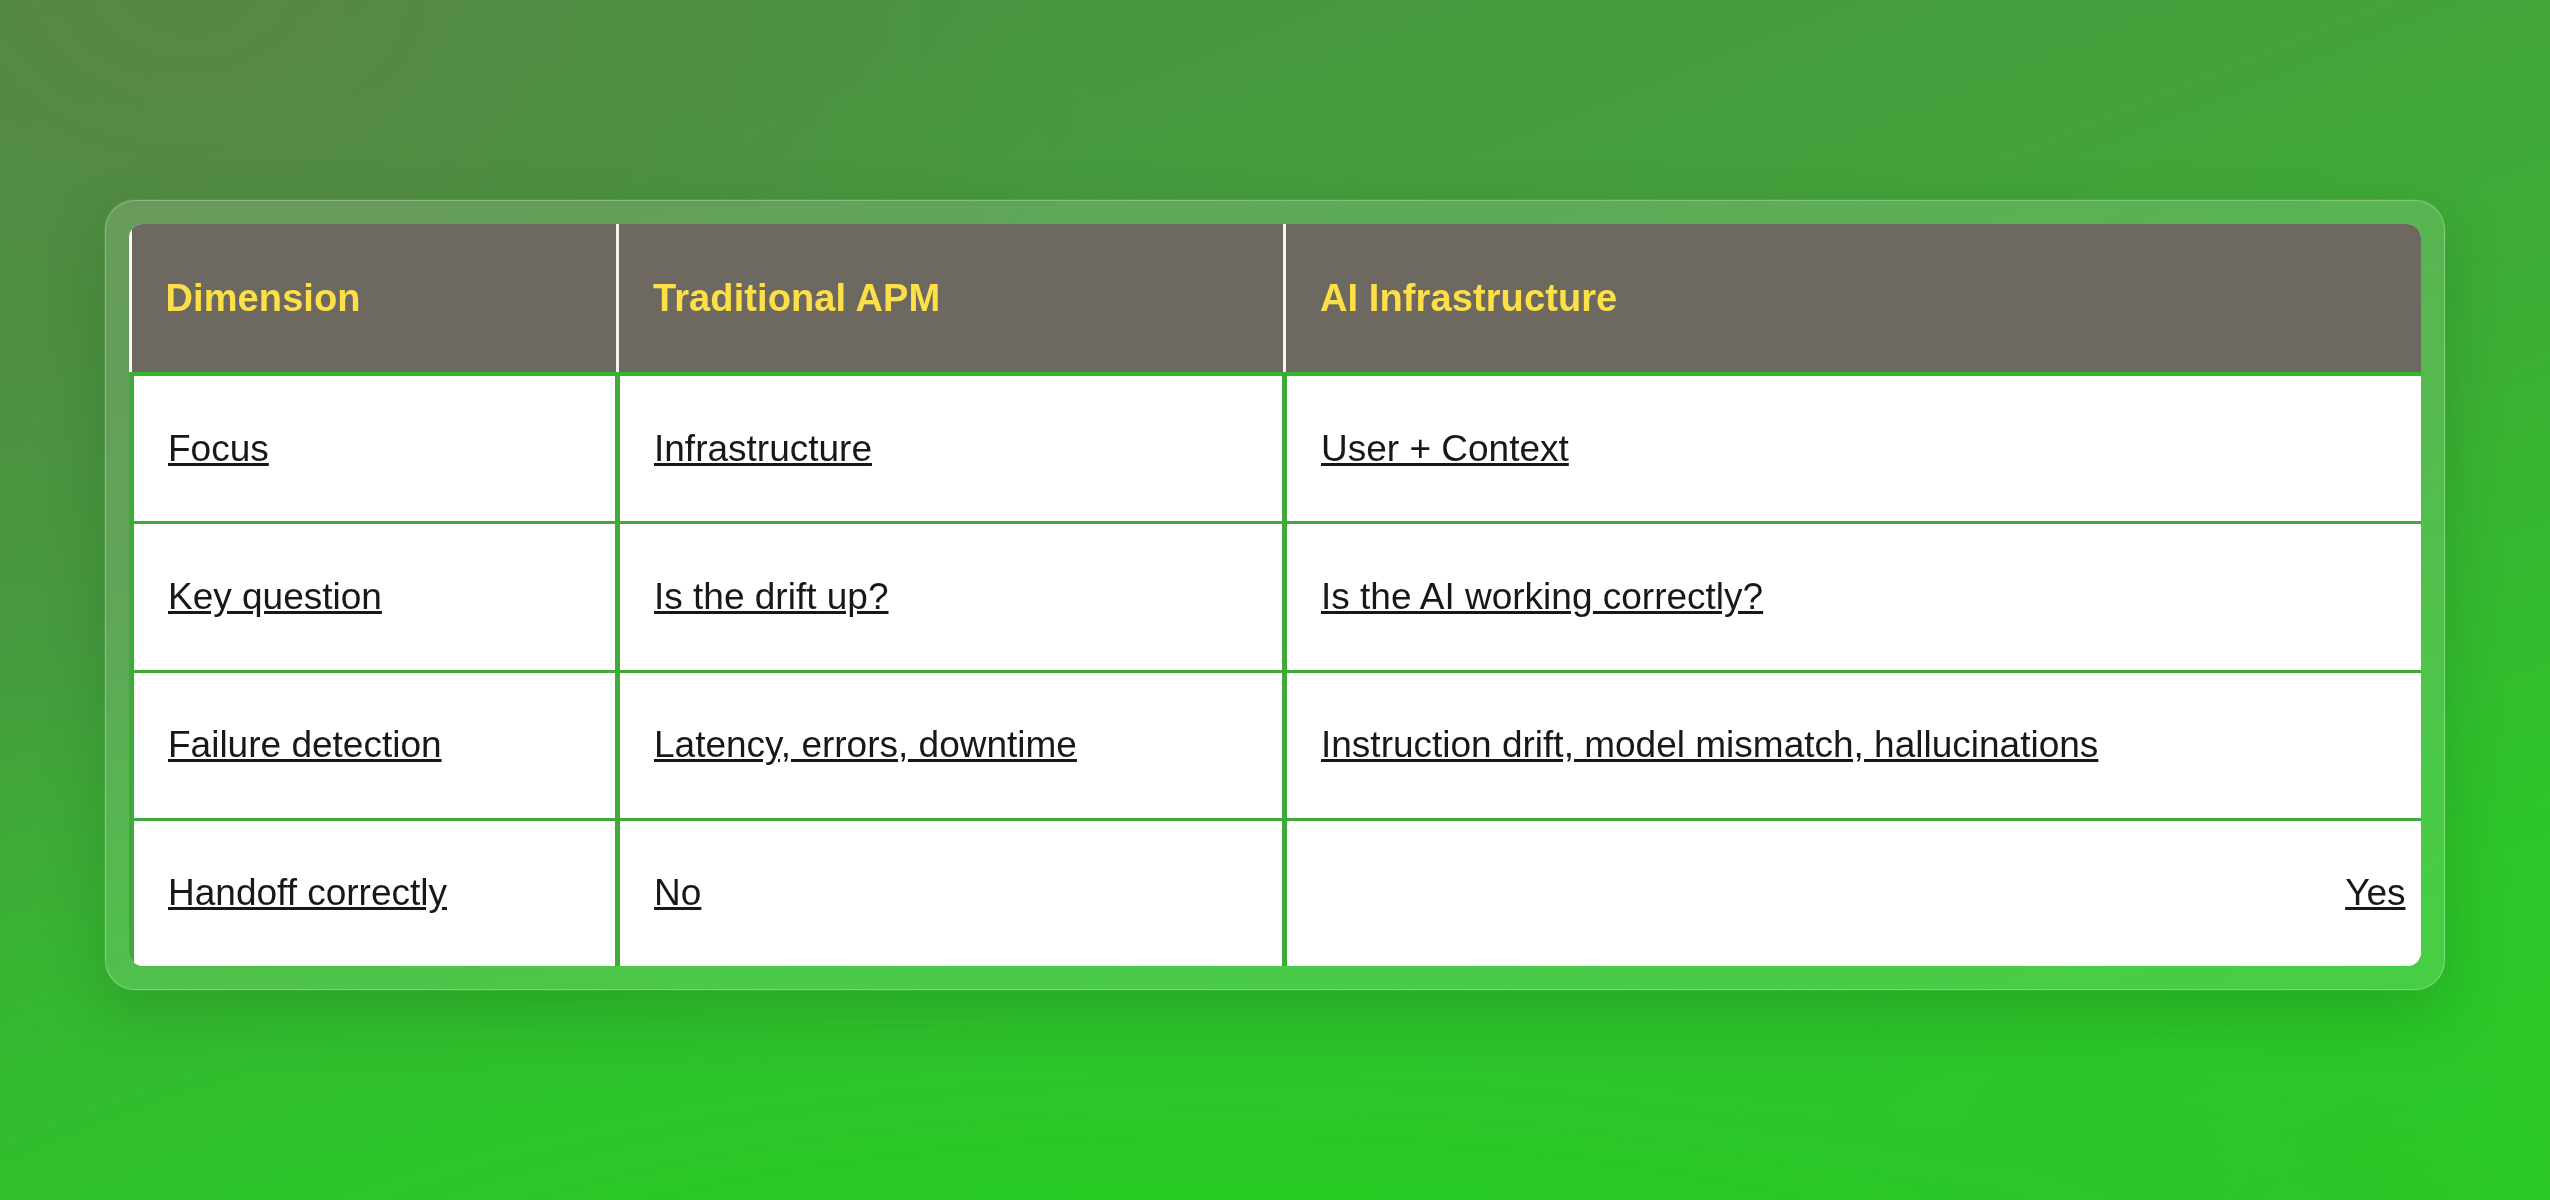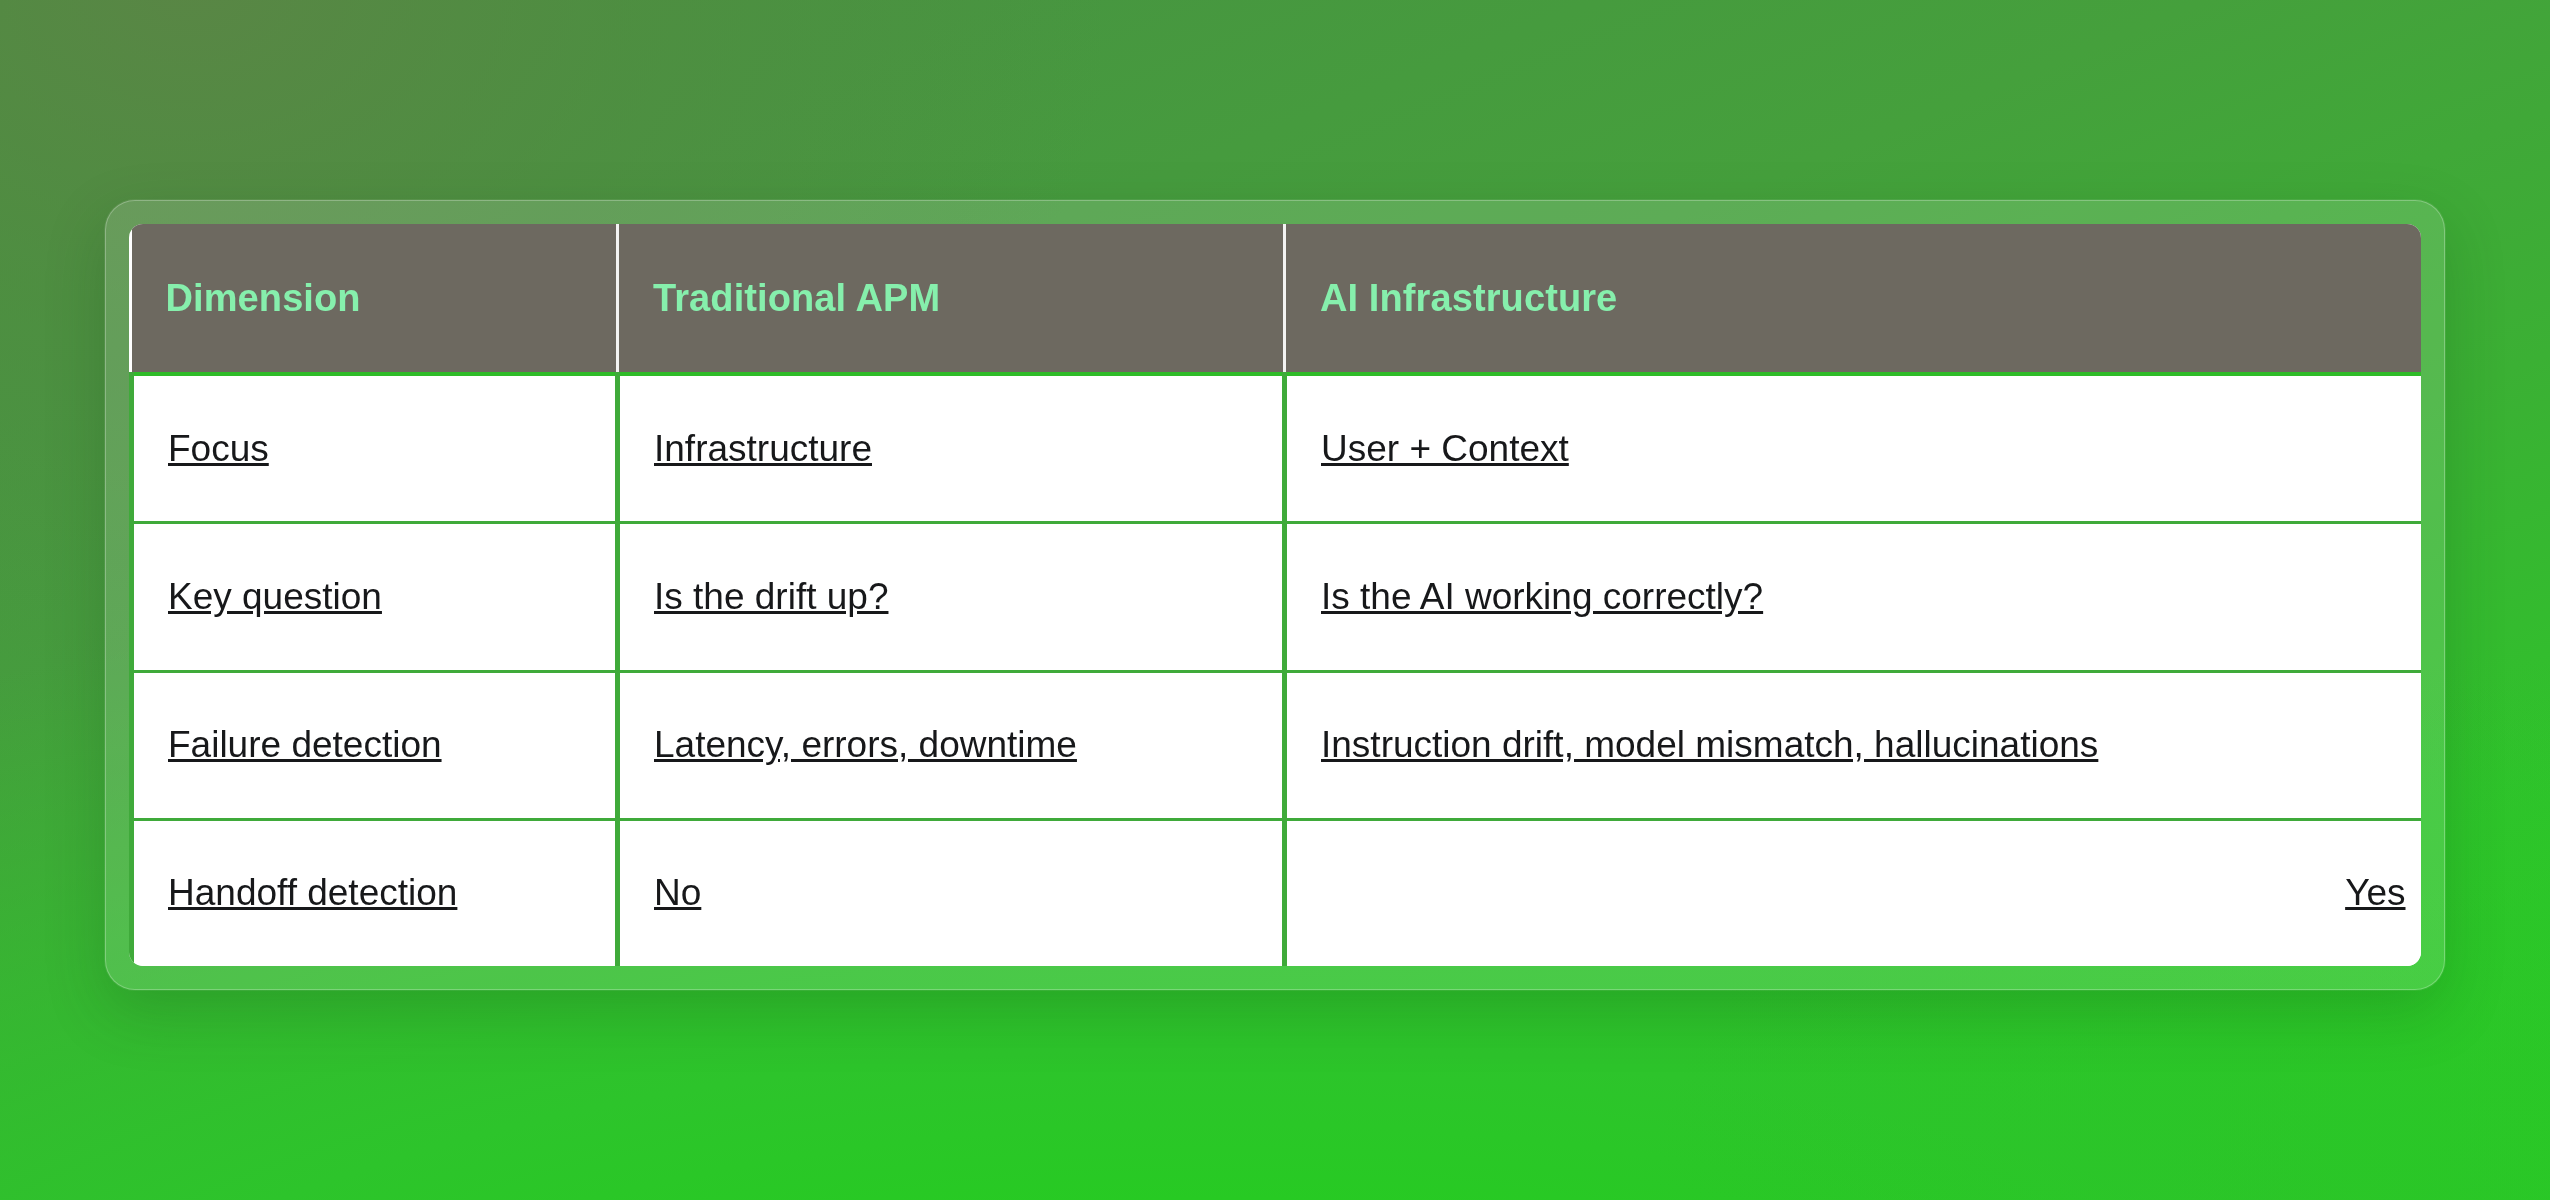--- a/index.html
+++ b/index.html
@@ -74,21 +74,21 @@
     height: 100%;
     border-collapse: collapse;
     table-layout: fixed;
   }
   col.c1 { width: 486px; }
   col.c2 { width: 667px; }
   col.c3 { width: 1141px; }
 
   thead th {
     background: #6d6960;
-    color: #86efac;
+    color: #fde047;
     font-size: 38px;
     font-weight: bold;
     text-align: left;
     padding: 0 0 0 34px;
     height: 148px;
     vertical-align: middle;
     letter-spacing: 0.1px;
     border-right: 3px solid rgba(255,255,255,0.92);
     border-bottom: 4px solid #2fbb28;
   }
@@ -146,21 +146,21 @@
             <td>Key question</td>
             <td>Is the drift up?</td>
             <td>Is the AI working correctly?</td>
           </tr>
           <tr>
             <td>Failure detection</td>
             <td>Latency, errors, downtime</td>
             <td>Instruction drift, model mismatch, hallucinations</td>
           </tr>
           <tr>
-            <td>Handoff detection</td>
+            <td>Handoff correctly</td>
             <td>No</td>
             <td>Yes</td>
           </tr>
         </tbody>
       </table>
     </div>
   </div>
 </div>
 
 </body></html>

